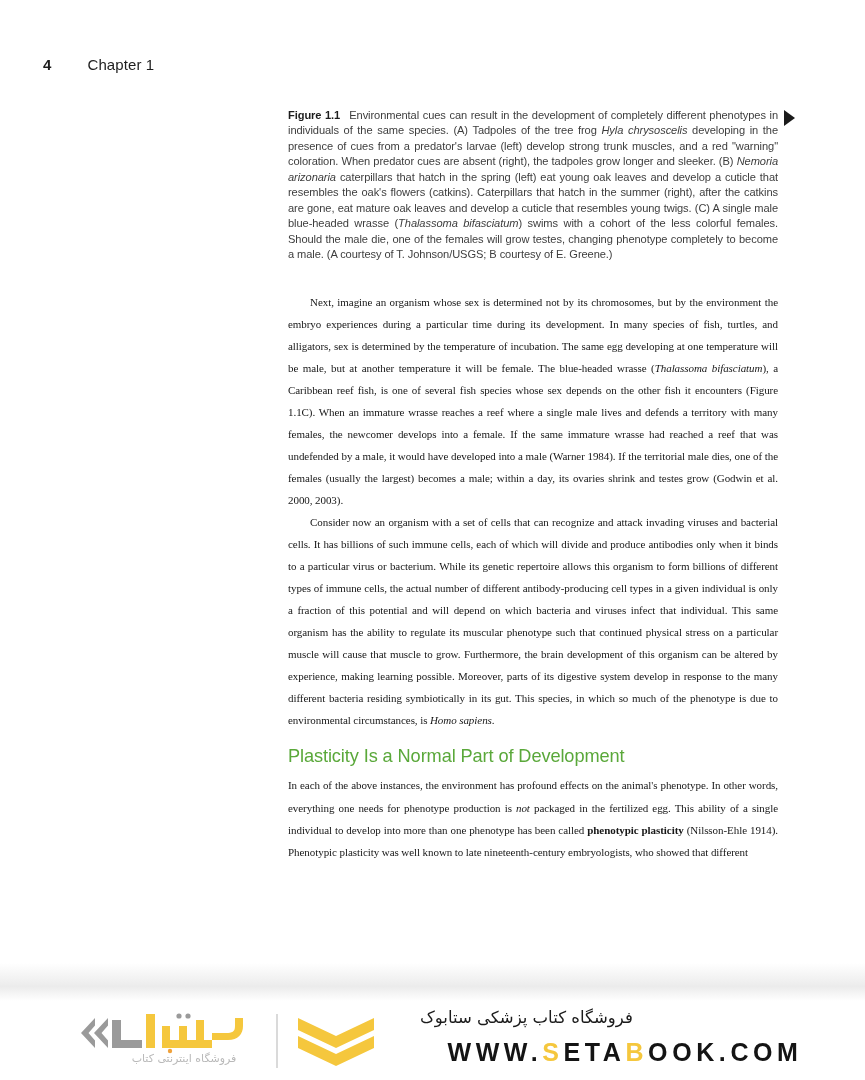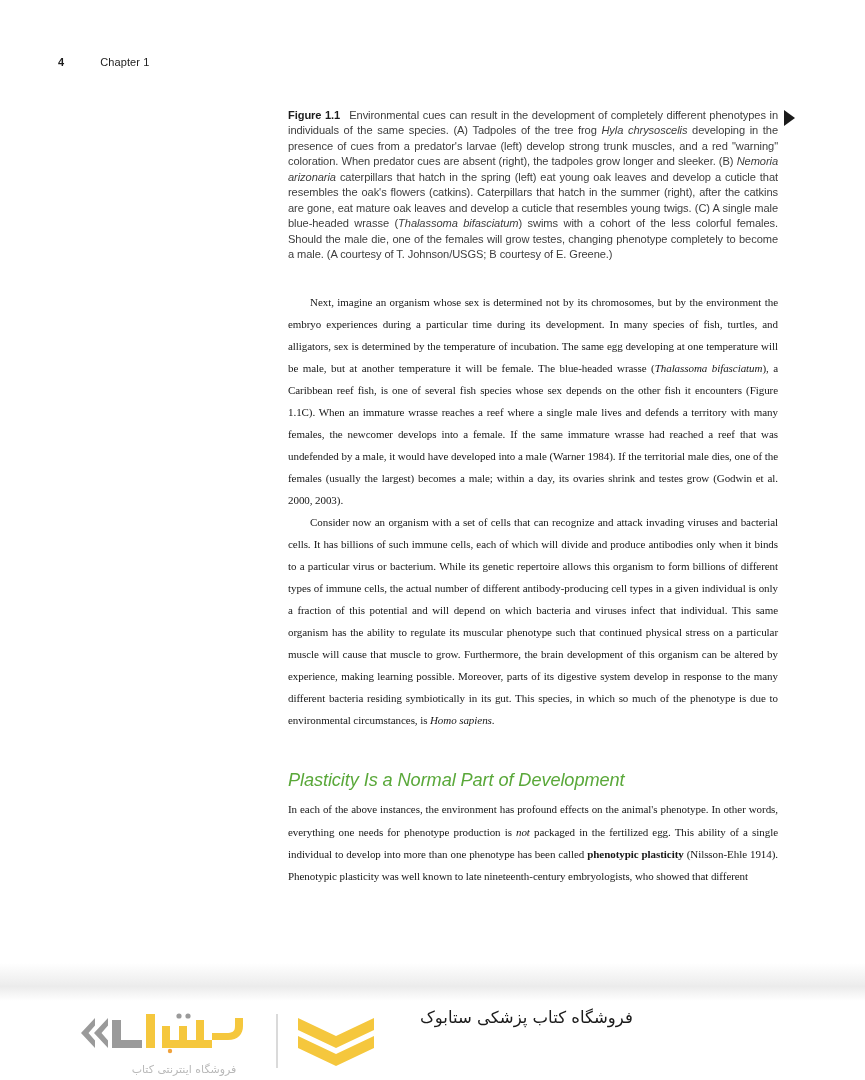--- a/index.html
+++ b/index.html
@@ -18,24 +18,24 @@
 
   .page {
     position: absolute;
     inset: 0;
     background: #ffffff;
   }
 
   
   .running-head {
     position: absolute;
-    left: 58px;
+    left: 43px;
     top: 56px;
     font-family: "Liberation Sans", sans-serif;
-    font-size: 11px;
+    font-size: 15px;
     color: #1d1d1d;
     letter-spacing: 0.1px;
     white-space: nowrap;
   }
   .running-head .folio {
     font-weight: 700;
     margin-right: 36px;
   }
   .running-head .chap {
     font-weight: 400;
@@ -90,28 +90,27 @@
     color: #171717;
     text-indent: 22px;
     letter-spacing: -0.06px;
     word-spacing: -0.1px;
   }
   p.body i { font-style: italic; }
   p.body b { font-weight: 700; }
 
   
   h2.section-head {
-    margin: 38px 0 7px 0;
+    margin: 14px 0 7px 0;
     font-family: "Liberation Sans", sans-serif;
     font-size: 18.2px;
     font-weight: 400;
     line-height: 22px;
     color: #5aa83a;
     letter-spacing: -0.1px;
-    font-style: italic;
   }
   p.body.no-indent { text-indent: 0; }
 
   
   .page-fade {
     position: absolute;
     left: 0;
     right: 0;
     top: 963px;
     height: 38px;
@@ -147,21 +146,20 @@
     position: absolute;
     left: 22px;
     top: 42px;
     width: 168px;
     text-align: center;
     direction: rtl;
     font-family: "DejaVu Sans", sans-serif;
     font-size: 11px;
     color: #b9b9b9;
     white-space: nowrap;
-    margin-top: 11px;
   }
   .brand-divider {
     position: absolute;
     left: 198px;
     top: 4px;
     width: 2px;
     height: 54px;
     background: #dadada;
   }
   .brand-chev {
@@ -265,17 +263,18 @@
       <div class="brand-divider"></div>
 
       <svg class="brand-chev" viewBox="0 0 84 54">
         <path d="M4 4 L42 22 L80 4 L80 16 L42 34 L4 16 Z" fill="#f5c73d"></path>
         <path d="M4 22 L42 40 L80 22 L80 34 L42 52 L4 34 Z" fill="#f5c73d"></path>
       </svg>
     </div>
 
     <div class="brand-right">
       <div class="brand-fa">فروشگاه کتاب پزشکی ستابوک</div>
+      <div class="brand-url"><span>WWW.</span><span class="hl">S</span><span>ETA</span><span class="hl">B</span><span>OOK.COM</span></div>
     </div>
 
   </div>
 
 </div>
 
 </body></html>

